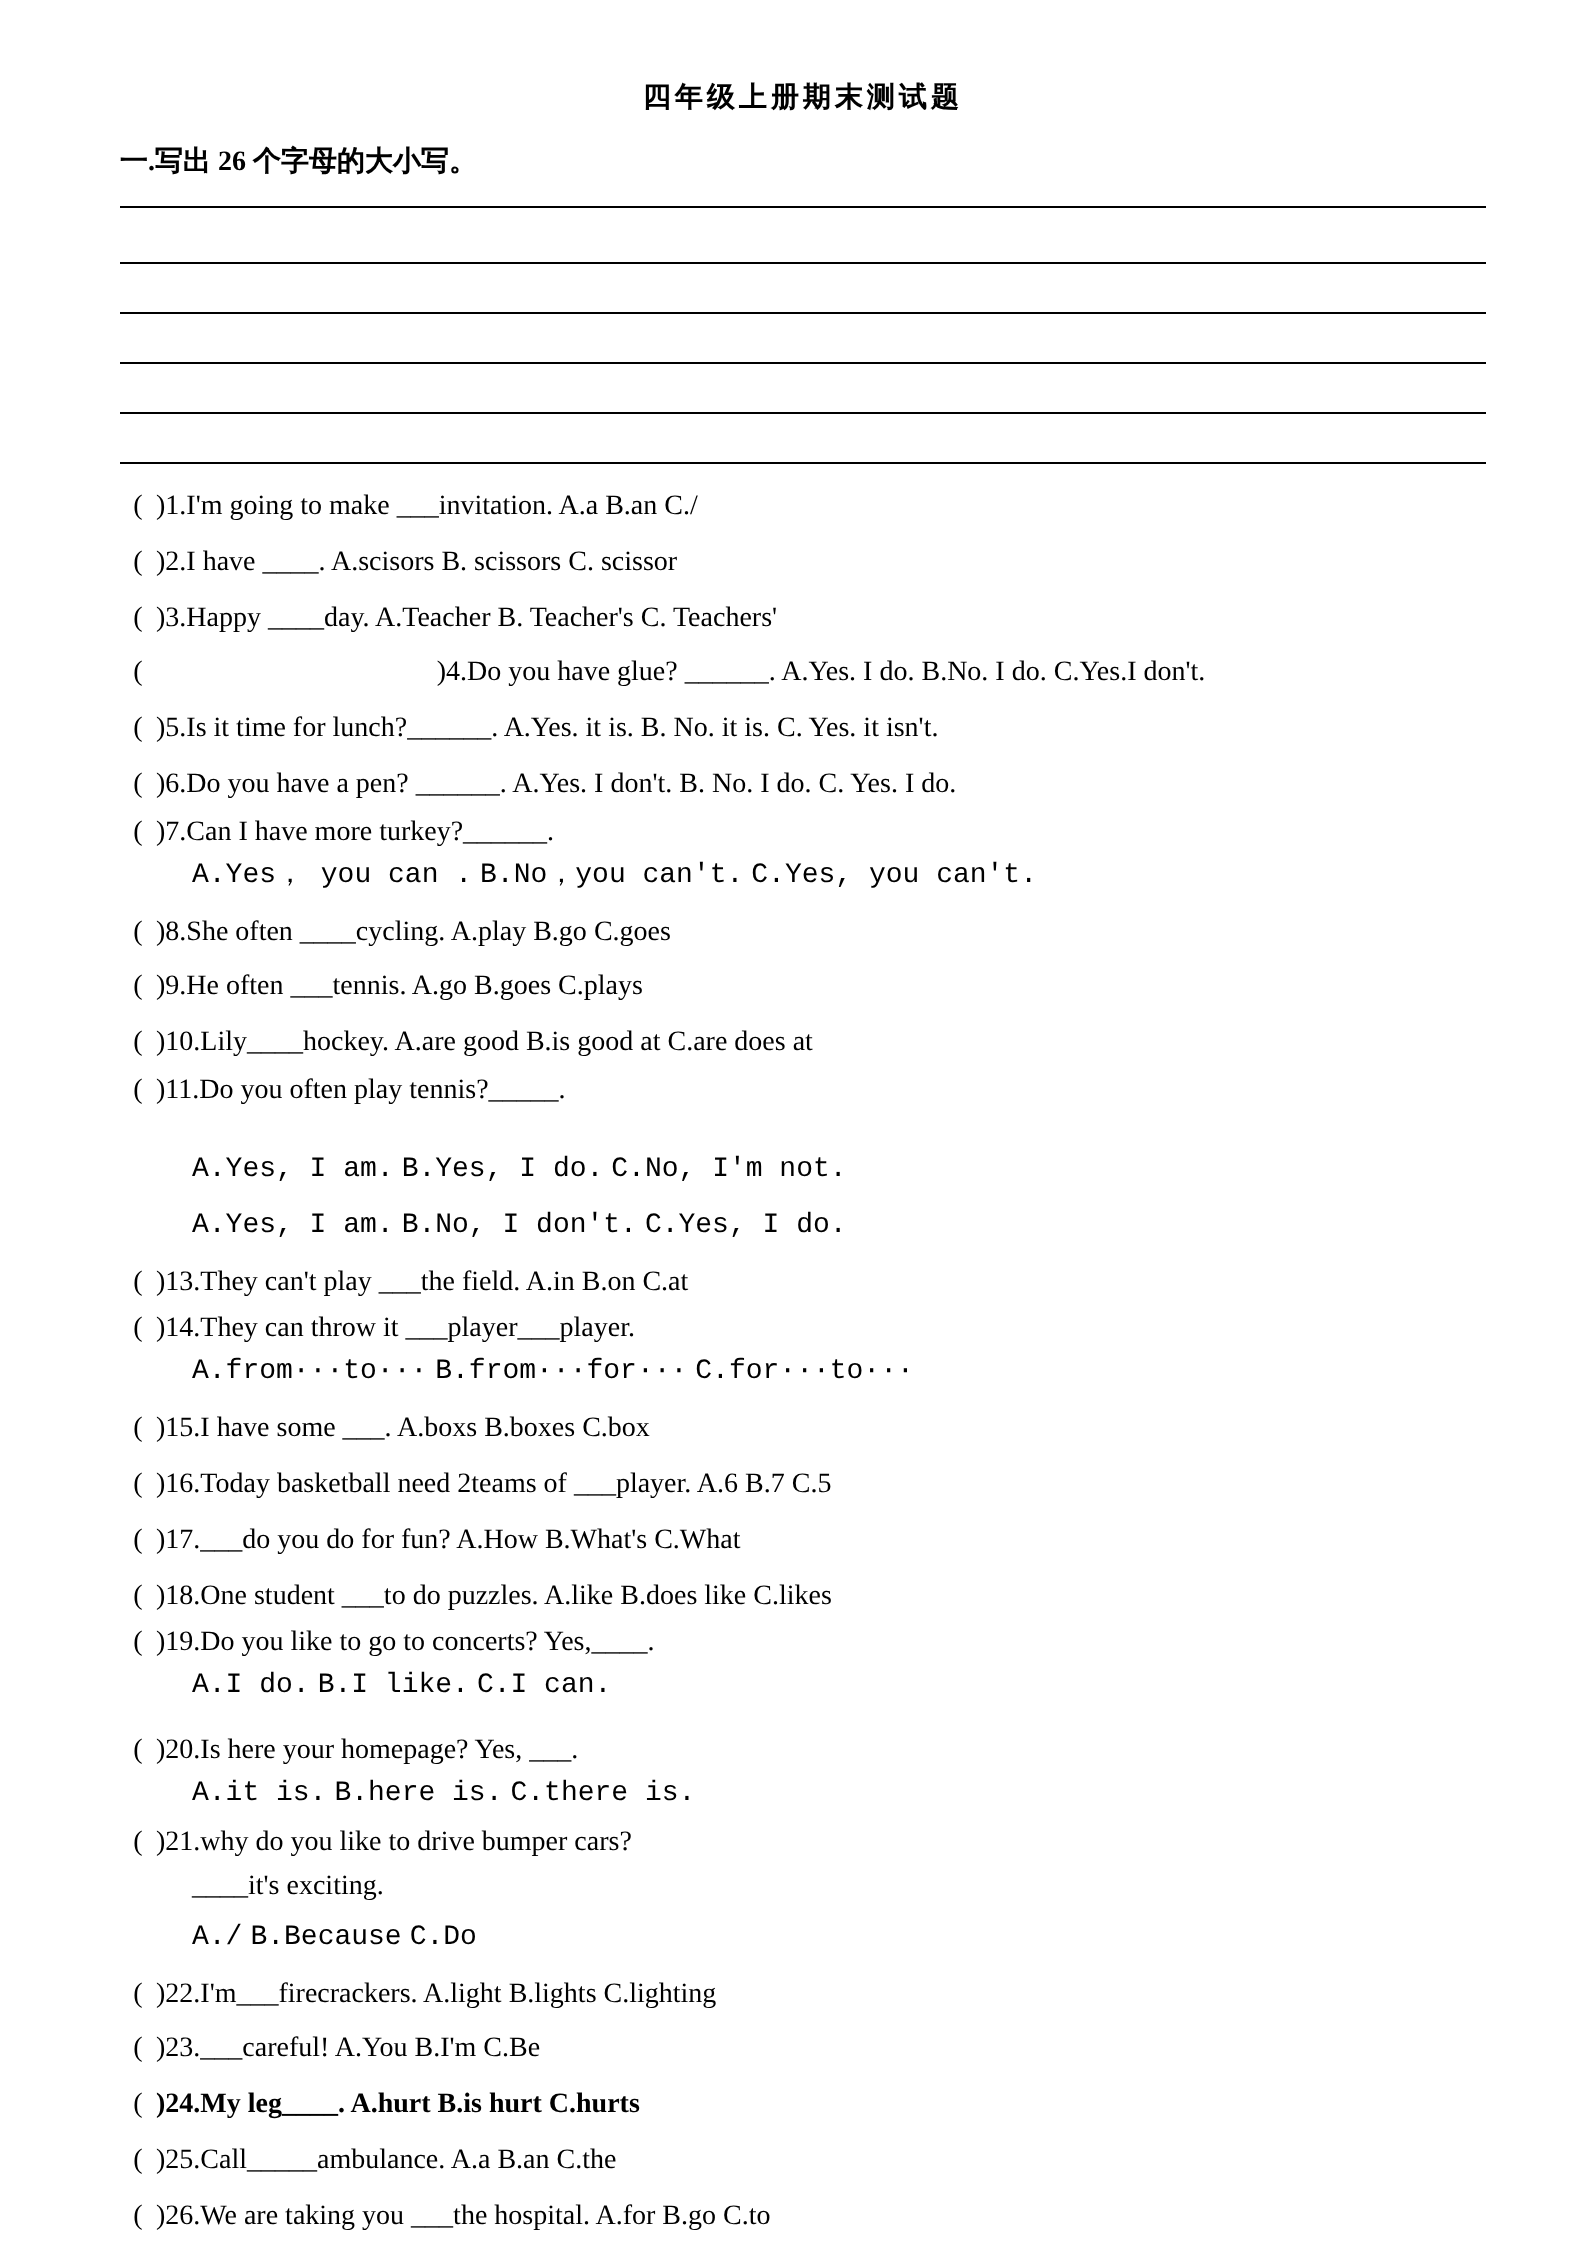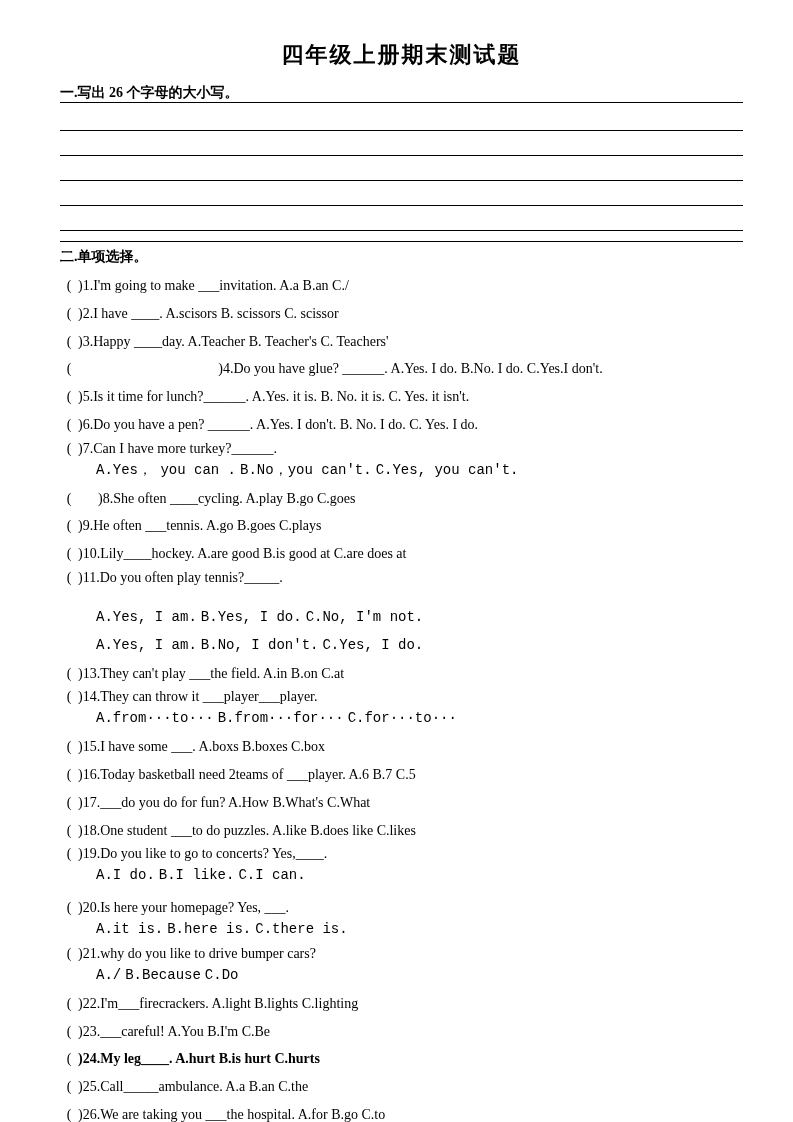--- a/index.html
+++ b/index.html
@@ -11,31 +11,31 @@
       background: #fff;
       font-family: "SimSun", "宋体", serif;
       font-size: 14px;
       color: #000;
       width: 793px;
       min-height: 1122px;
       padding: 40px 50px 40px 60px;
     }
     .page-title {
       text-align: center;
-      font-size: 22px;
+      font-size: 14px;
       font-weight: bold;
       margin-bottom: 14px;
       letter-spacing: 2px;
     }
     .section-header {
       font-size: 14px;
       font-weight: bold;
       margin-bottom: 6px;
       border-bottom: 1.5px solid #000;
-      padding-bottom: 0;
+      padding-bottom: 13px;
     }
     .lines-section {
       margin-bottom: 10px;
     }
     .write-line {
       border-bottom: 1px solid #000;
       height: 22px;
       margin-bottom: 3px;
       width: 100%;
     }
@@ -77,21 +77,20 @@
   <div class="lines-section">
     <div class="write-line"></div>
     <div class="write-line"></div>
     <div class="write-line"></div>
     <div class="write-line"></div>
     <div class="write-line"></div>
   </div>
 </div>
 
 <div>
-  <div class="section2-header">二.单项选择。</div>
   <div id="questions-container">
       <div class="question">
         <span style="display:inline-block;width:18px;text-align:center;">(</span>
         <span style="flex:1;">)1.I'm going to make ___invitation.  <span class="option">A.a</span>  <span class="option">B.an C./</span></span>
       </div>
       <div class="question">
         <span style="display:inline-block;width:18px;text-align:center;">(</span>
         <span style="flex:1;">)2.I have ____.  <span class="option">A.scisors</span>  <span class="option">B. scissors</span>  <span class="option">C. scissor</span></span>
       </div>
       <div class="question">
@@ -111,21 +110,21 @@
         <span style="flex:1;">)6.Do you have a pen? ______.  <span class="option">A.Yes. I don't.</span>  <span class="option">B. No. I do.</span>  <span class="option">C. Yes. I do.</span></span>
       </div>
       <div style="margin-bottom: 2px;"><span style="display:inline-block;width:18px;text-align:center;">(</span><span>)7.Can I have more turkey?______.</span></div>
       <div class="sub-options">
         <span class="option">A.Yes，  you can .</span>
         <span class="option">B.No，you can't.</span>
         <span class="option">C.Yes, you can't.</span>
       </div>
       <div class="question">
         <span style="display:inline-block;width:18px;text-align:center;">(</span>
-        <span style="flex:1;margin-left:20px;">)8.She often ____cycling.  <span class="option">A.play</span>  <span class="option">B.go</span>  <span class="option">C.goes</span></span>
+        <span style="flex:1;">)8.She often ____cycling.  <span class="option">A.play</span>  <span class="option">B.go</span>  <span class="option">C.goes</span></span>
       </div>
       <div class="question">
         <span style="display:inline-block;width:18px;text-align:center;">(</span>
         <span style="flex:1;">)9.He often ___tennis.  <span class="option">A.go</span>  <span class="option">B.goes</span>  <span class="option">C.plays</span></span>
       </div>
       <div class="question">
         <span style="display:inline-block;width:18px;text-align:center;">(</span>
         <span style="flex:1;">)10.Lily____hockey.  <span class="option">A.are good</span>  <span class="option">B.is good at</span>  <span class="option">C.are does at</span></span>
       </div>
       <div style="margin-bottom: 20px;"><span style="display:inline-block;width:18px;text-align:center;">(</span><span>)11.Do you often play tennis?_____.</span></div>
@@ -171,20 +170,21 @@
         <span class="option">B.I like.</span>
         <span class="option">C.I can.</span>
       </div>
       <div style="margin-bottom: 2px; margin-top: 12px;"><span style="display:inline-block;width:18px;text-align:center;">(</span><span>)20.Is here your homepage?   Yes, ___.</span></div>
       <div class="sub-options">
         <span class="option">A.it is.</span>
         <span class="option">B.here is.</span>
         <span class="option">C.there is.</span>
       </div>
       <div style="margin-bottom: 2px;"><span style="display:inline-block;width:18px;text-align:center;">(</span><span>)21.why do you like to drive bumper cars?</span></div>
+      <div style="padding-left: 36px; margin-bottom: 2px; line-height: 1.7;">____it's exciting.</div>
       <div class="sub-options">
         <span class="option">A./</span>
         <span class="option">B.Because</span>
         <span class="option">C.Do</span>
       </div>
       <div class="question">
         <span style="display:inline-block;width:18px;text-align:center;">(</span>
         <span style="flex:1;">)22.I'm___firecrackers.  <span class="option">A.light</span>  <span class="option">B.lights</span>  <span class="option">C.lighting</span></span>
       </div>
       <div class="question">

